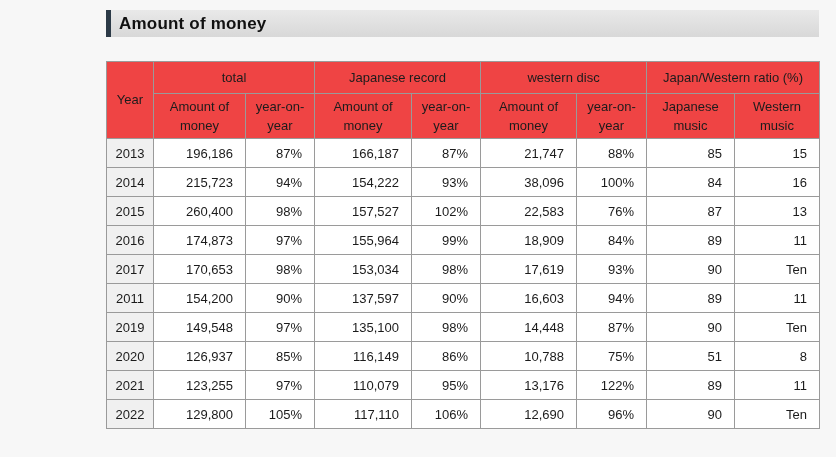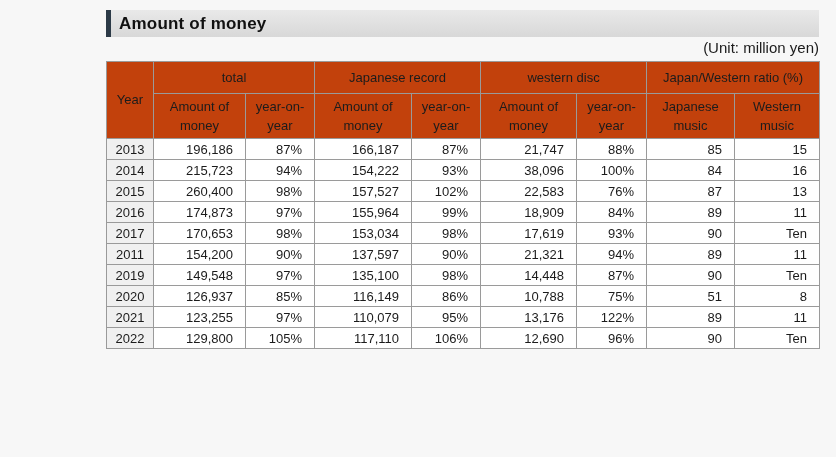--- a/index.html
+++ b/index.html
@@ -40,30 +40,30 @@
     table-layout:fixed;
     font-size:13px;
     background:#fff;
   }
   table.data th, table.data td{
     border:1px solid #9a9a9a;
     box-sizing:border-box;
     overflow:hidden;
   }
   table.data thead th{
-    background:#c2410c;
+    background:#ef4444;
     font-weight:normal;
     text-align:center;
     color:#1c1c1c;
     padding:2px 8px;
     line-height:1.5;
   }
   tr.group-row th{height:32px;}
   tr.sub-row th{height:45px;}
-  table.data tbody tr{height:21px;}
+  table.data tbody tr{height:29px;}
   table.data td{
     background:#fff;
     text-align:right;
     padding:2px 12px 2px 2px;
     font-size:13px;
     color:#1b1b1b;
   }
   table.data td.year-col{
     background:#f0f0f0;
     text-align:center;
@@ -72,21 +72,20 @@
 </style>
 </head>
 <body>
 
 <div class="page">
 
   <div class="title-bar">
     <h1>Amount of money</h1>
   </div>
 
-  <div class="unit-note">(Unit: million yen)</div>
 
   <table class="data">
     <colgroup>
       <col style="width:47px">
       <col style="width:92px">
       <col style="width:69px">
       <col style="width:97px">
       <col style="width:69px">
       <col style="width:96px">
       <col style="width:70px">
@@ -167,21 +166,21 @@
           <td>93%</td>
           <td>90</td>
           <td>Ten</td>
         </tr>
         <tr>
           <td class="year-col">2011</td>
           <td>154,200</td>
           <td>90%</td>
           <td>137,597</td>
           <td>90%</td>
-          <td>21,321</td>
+          <td>16,603</td>
           <td>94%</td>
           <td>89</td>
           <td>11</td>
         </tr>
         <tr>
           <td class="year-col">2019</td>
           <td>149,548</td>
           <td>97%</td>
           <td>135,100</td>
           <td>98%</td>

